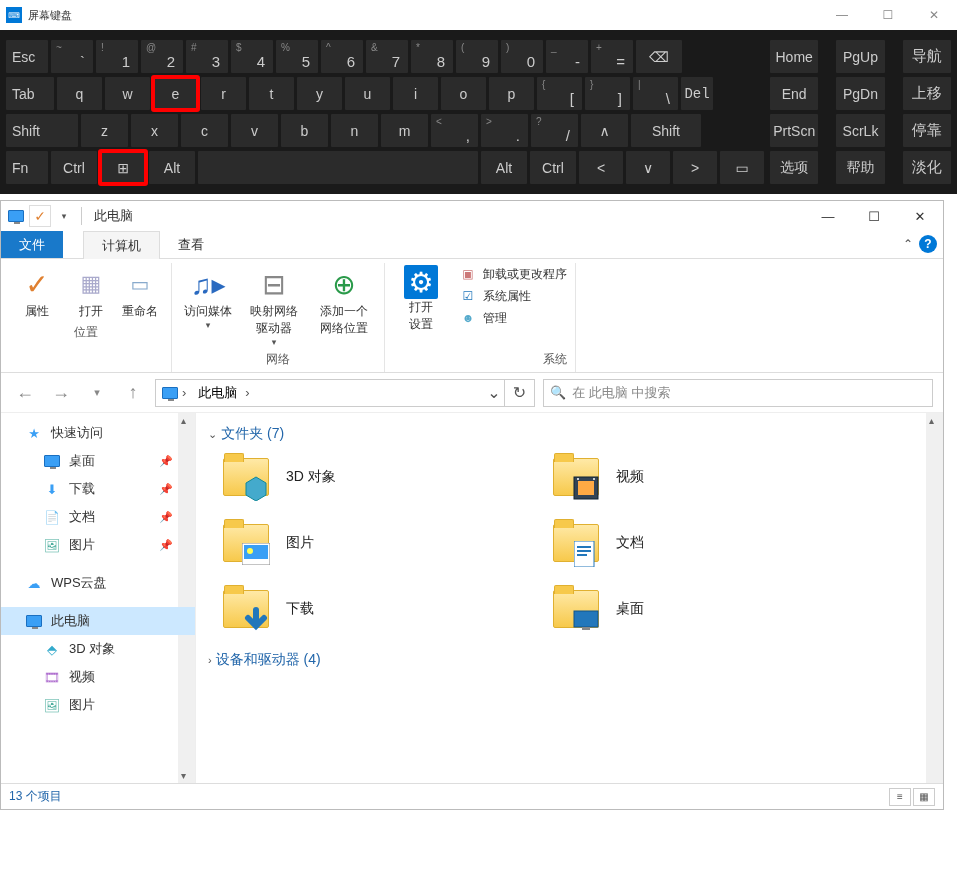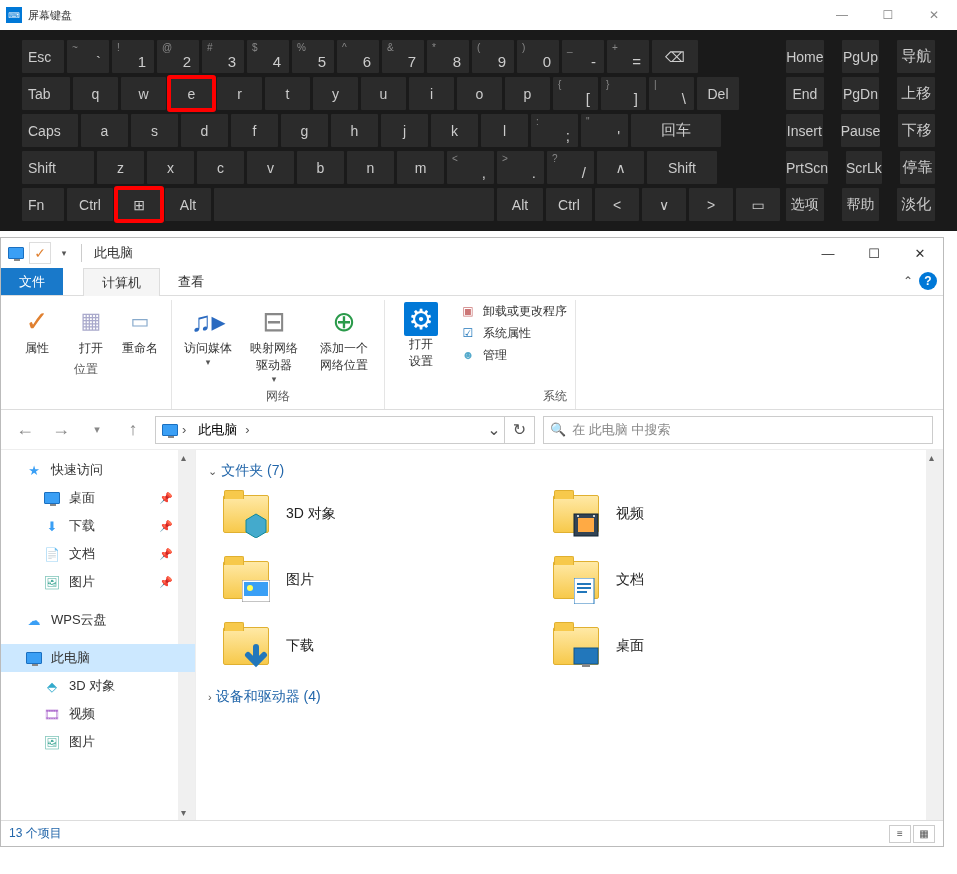--- a/index.html
+++ b/index.html
@@ -5,21 +5,21 @@
 * { margin: 0; padding: 0; box-sizing: border-box; font-family: "Segoe UI", "Microsoft YaHei", sans-serif; }
 body { width: 957px; height: 874px; background: #fff; overflow: hidden; }
 
 
 .osk-window { width: 957px; background: #fff; }
 .osk-titlebar { height: 30px; display: flex; align-items: center; background: #fff; }
 .osk-icon { width: 16px; height: 16px; margin: 0 6px; background: #0078d7; display: flex; align-items: center; justify-content: center; }
 .osk-title { font-size: 11px; color: #333; flex: 1; }
 .osk-winbtns { display: flex; }
 .osk-winbtn { width: 46px; height: 30px; display: flex; align-items: center; justify-content: center; color: #888; font-size: 12px; }
-.osk-body { background: #1a1a1a; padding: 10px 22px; display: flex; gap: 6px; }
+.osk-body { background: #1a1a1a; padding: 10px 6px; display: flex; gap: 6px; }
 .osk-main { flex: 1; display: flex; flex-direction: column; gap: 4px; }
 .osk-side { width: 195px; display: flex; flex-direction: column; gap: 4px; }
 .osk-row { display: flex; gap: 3px; }
 .key { background: #2b2b2b; color: #ccc; display: flex; align-items: center; justify-content: center; font-size: 14px; height: 33px; position: relative; border-radius: 1px; }
 .key .sup { position: absolute; top: 2px; left: 5px; font-size: 10px; color: #888; }
 .key .main { position: absolute; bottom: 3px; right: 8px; font-size: 15px; }
 .key.left { justify-content: flex-start; padding-left: 6px; }
 .key.hl { outline: 4px solid #ff0000; outline-offset: -2px; z-index: 2; }
 .side-row { display: flex; gap: 18px; }
 .skey { background: #2b2b2b; color: #ccc; display: flex; align-items: center; justify-content: center; font-size: 14px; height: 33px; flex: 1; border-radius: 1px; }
@@ -176,42 +176,21 @@
             <span class="main">[</span>
           </div>
           <div class="key" style="width: 45px;">
             <span class="sup">}</span>
             <span class="main">]</span>
           </div>
           <div class="key" style="width: 45px;">
             <span class="sup">|</span>
             <span class="main">\</span>
           </div>
-          <div class="key" style="width: 42px;">Del</div>
-        </div>
-        <div class="osk-row">
-          <div class="key left" style="width: 56px;">Caps</div>
-          <div class="key" style="width: 47px;">a</div>
-          <div class="key" style="width: 47px;">s</div>
-          <div class="key" style="width: 47px;">d</div>
-          <div class="key" style="width: 47px;">f</div>
-          <div class="key" style="width: 47px;">g</div>
-          <div class="key" style="width: 47px;">h</div>
-          <div class="key" style="width: 47px;">j</div>
-          <div class="key" style="width: 47px;">k</div>
-          <div class="key" style="width: 47px;">l</div>
-          <div class="key" style="width: 47px;">
-            <span class="sup">:</span>
-            <span class="main">;</span>
-          </div>
-          <div class="key" style="width: 47px;">
-            <span class="sup">"</span>
-            <span class="main">'</span>
-          </div>
-          <div class="key cnkey" style="width: 90px;">回车</div>
+          <div class="key" style="width: 32px; font-family: Liberation Mono, monospace;">Del</div>
         </div>
         <div class="osk-row">
           <div class="key left" style="width: 72px;">Shift</div>
           <div class="key" style="width: 47px;">z</div>
           <div class="key" style="width: 47px;">x</div>
           <div class="key" style="width: 47px;">c</div>
           <div class="key" style="width: 47px;">v</div>
           <div class="key" style="width: 47px;">b</div>
           <div class="key" style="width: 47px;">n</div>
           <div class="key" style="width: 47px;">m</div>
@@ -247,25 +226,20 @@
     <div class="osk-side" id="osk-side">
         <div class="side-row">
           <div class="skey">Home</div>
           <div class="skey">PgUp</div>
           <div class="skey cnkey">导航</div>
         </div>
         <div class="side-row">
           <div class="skey">End</div>
           <div class="skey">PgDn</div>
           <div class="skey cnkey">上移</div>
-        </div>
-        <div class="side-row">
-          <div class="skey">Insert</div>
-          <div class="skey">Pause</div>
-          <div class="skey cnkey">下移</div>
         </div>
         <div class="side-row">
           <div class="skey">PrtScn</div>
           <div class="skey">ScrLk</div>
           <div class="skey cnkey">停靠</div>
         </div>
         <div class="side-row">
           <div class="skey">选项</div>
           <div class="skey">帮助</div>
           <div class="skey cnkey">淡化</div>

